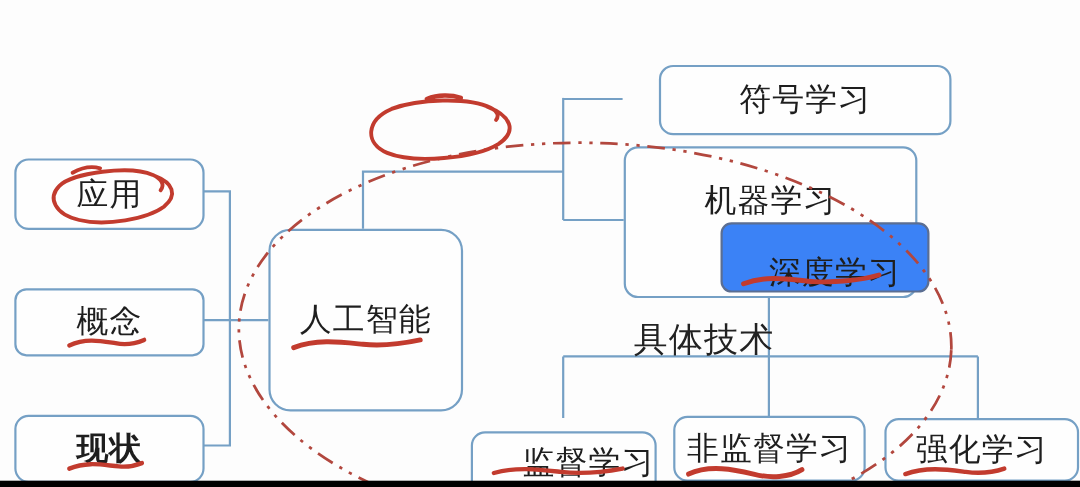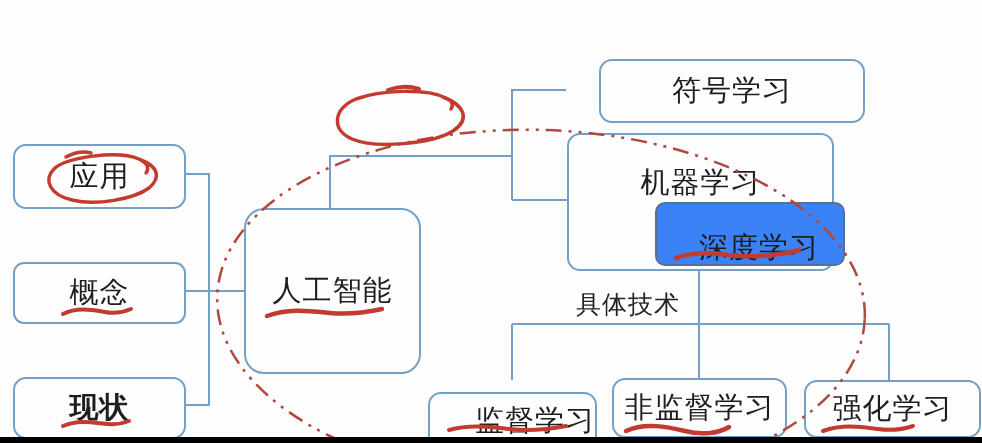--- a/index.html
+++ b/index.html
@@ -88,21 +88,21 @@
   <div class="node" style="left:428px;top:392px;width:165px;height:54px;justify-content:flex-end;">
     <span class="node-label">监督学习</span>
   </div>
   <div class="node" style="left:612px;top:378px;width:171px;height:56px;">
     <span class="node-label">非监督学习</span>
   </div>
   <div class="node" style="left:804px;top:380px;width:173px;height:54px;">
     <span class="node-label">强化学习</span>
   </div>
 
-  <div class="float-label" style="left:576px;top:288px;font-size:25px;">具体技术</div>
+  <div class="float-label" style="left:576px;top:288px;font-size:31px;">具体技术</div>
 
   <svg class="layer annotations" viewBox="0 0 982 443">
 
     <ellipse cx="541" cy="307" rx="324" ry="177" transform="rotate(2 541 307)" fill="none" stroke="#b2473e" stroke-width="2.5" stroke-dasharray="16 7 3 7 3 7"></ellipse>
     <g stroke="#c23b2e" fill="none" stroke-linecap="round" stroke-linejoin="round">
 
       <path stroke-width="3.5" d="M141 160 C157 166 162 177 149 188 C134 199 96 206 72 200 C50 195 43 180 54 169 C66 157 118 150 139 159 C147 163 150 168 146 173"></path>
       <path stroke-width="3.5" d="M66 157 C75 152 84 151 91 153"></path>
 
       <path stroke-width="3.5" d="M443 97 C464 105 471 119 453 131 C432 144 376 149 352 139 C331 130 333 109 356 99 C380 90 426 88 446 98 C452 101 454 105 451 109"></path>

